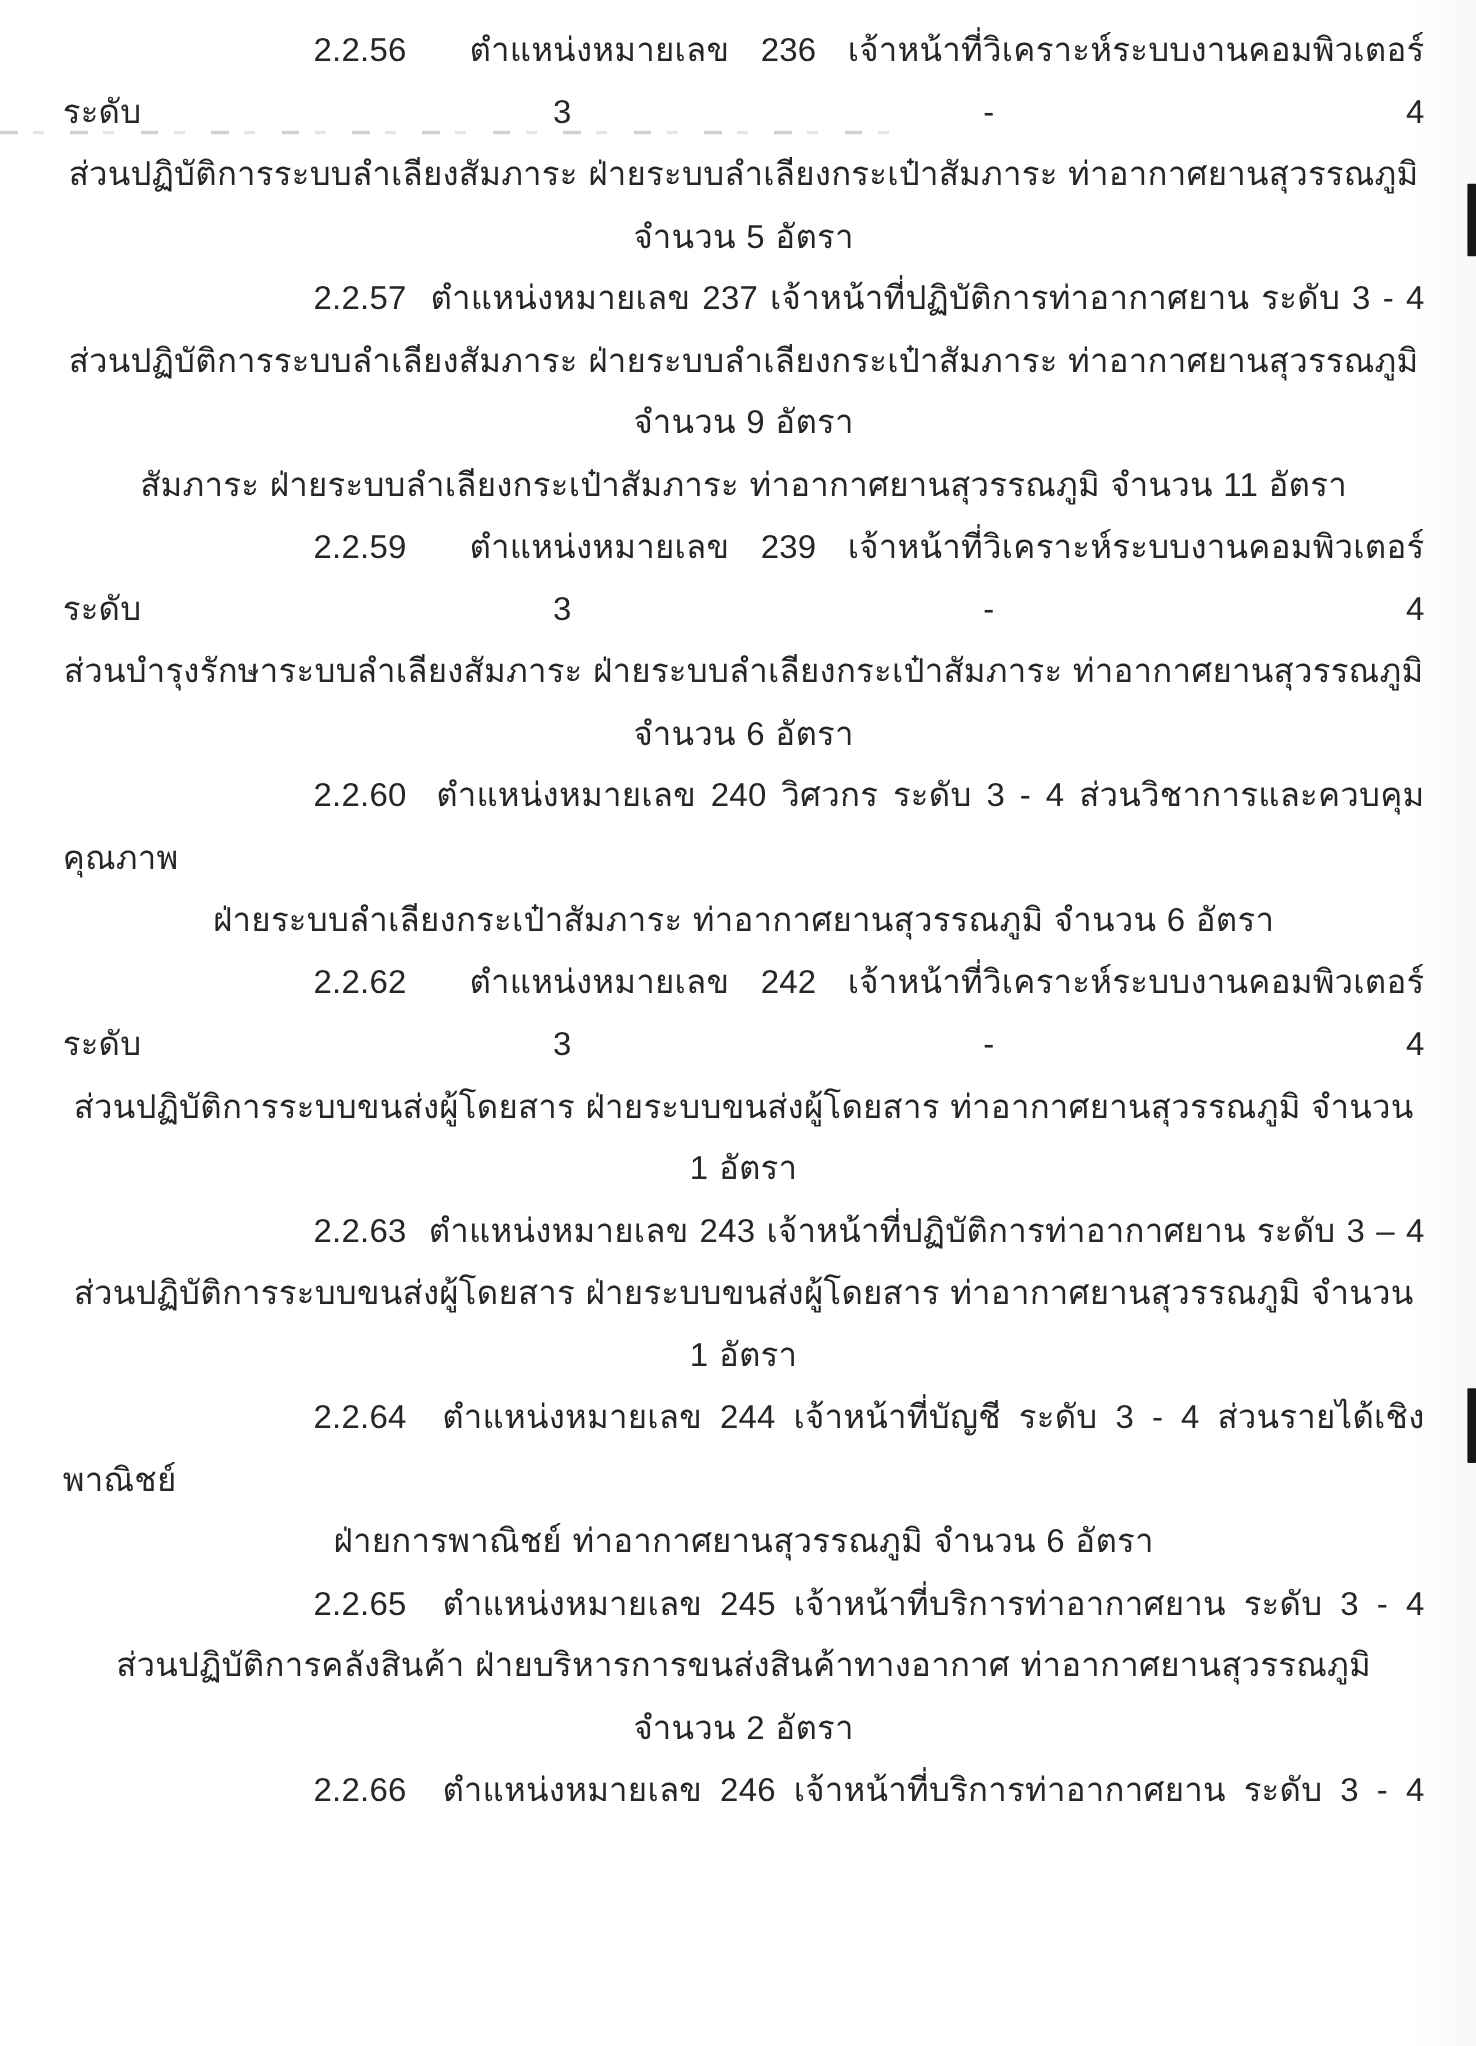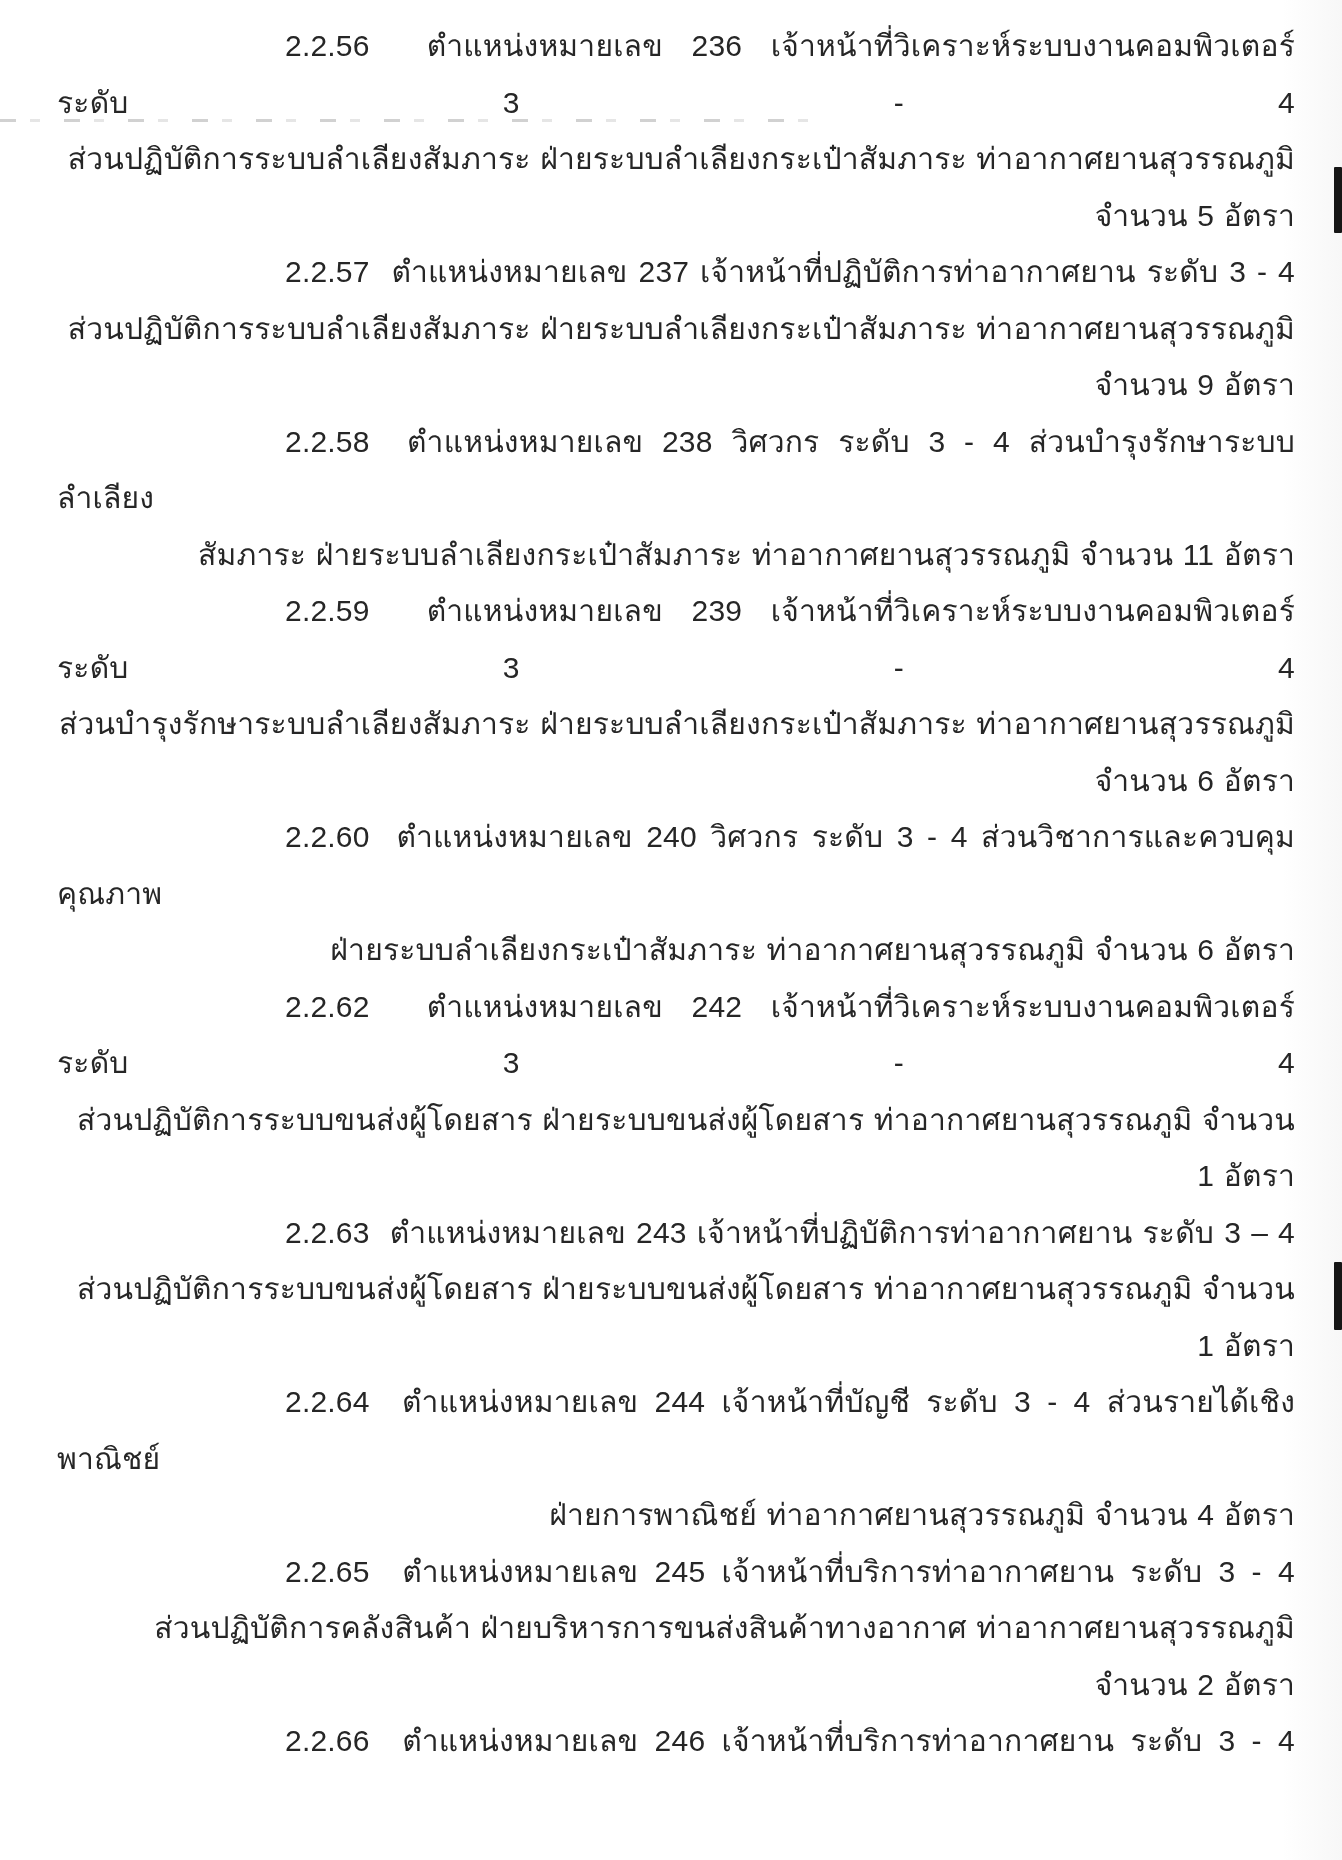--- a/index.html
+++ b/index.html
@@ -24,21 +24,21 @@
     width: 1238px;
   }
   .doc-item {
     margin: 0;
   }
   .doc-line {
     font-size: 30px;
     line-height: 56.5px;
     min-height: 56.5px;
     letter-spacing: 0.2px;
-    text-align: right;
+    text-align: center;
     word-spacing: 1px;
   }
   .doc-line.first {
     text-indent: 228px;
   }
   .doc-line.fill {
     text-align: justify;
     text-align-last: justify;
   }
   
@@ -88,21 +88,20 @@
   <div class="doc-body">
       <div class="doc-item">
         <div class="doc-line first fill">2.2.56&nbsp; ตำแหน่งหมายเลข 236 เจ้าหน้าที่วิเคราะห์ระบบงานคอมพิวเตอร์ ระดับ 3 - 4</div>
         <div class="doc-line">ส่วนปฏิบัติการระบบลำเลียงสัมภาระ ฝ่ายระบบลำเลียงกระเป๋าสัมภาระ ท่าอากาศยานสุวรรณภูมิ จำนวน 5 อัตรา</div>
       </div>
       <div class="doc-item">
         <div class="doc-line first fill">2.2.57&nbsp; ตำแหน่งหมายเลข 237 เจ้าหน้าที่ปฏิบัติการท่าอากาศยาน ระดับ 3 - 4</div>
         <div class="doc-line">ส่วนปฏิบัติการระบบลำเลียงสัมภาระ ฝ่ายระบบลำเลียงกระเป๋าสัมภาระ ท่าอากาศยานสุวรรณภูมิ จำนวน 9 อัตรา</div>
       </div>
       <div class="doc-item">
-        <div class="doc-line first fill">2.2.58&nbsp; ตำแหน่งหมายเลข 238 วิศวกร ระดับ 3 - 4 ส่วนบำรุงรักษาระบบลำเลียง</div>
         <div class="doc-line">สัมภาระ ฝ่ายระบบลำเลียงกระเป๋าสัมภาระ ท่าอากาศยานสุวรรณภูมิ จำนวน 11 อัตรา</div>
       </div>
       <div class="doc-item">
         <div class="doc-line first fill">2.2.59&nbsp; ตำแหน่งหมายเลข 239 เจ้าหน้าที่วิเคราะห์ระบบงานคอมพิวเตอร์ ระดับ 3 - 4</div>
         <div class="doc-line">ส่วนบำรุงรักษาระบบลำเลียงสัมภาระ ฝ่ายระบบลำเลียงกระเป๋าสัมภาระ ท่าอากาศยานสุวรรณภูมิ จำนวน 6 อัตรา</div>
       </div>
       <div class="doc-item">
         <div class="doc-line first fill">2.2.60&nbsp; ตำแหน่งหมายเลข 240 วิศวกร ระดับ 3 - 4 ส่วนวิชาการและควบคุมคุณภาพ</div>
         <div class="doc-line">ฝ่ายระบบลำเลียงกระเป๋าสัมภาระ ท่าอากาศยานสุวรรณภูมิ จำนวน 6 อัตรา</div>
       </div>
@@ -111,21 +110,21 @@
       <div class="doc-item">
         <div class="doc-line first fill">2.2.62&nbsp; ตำแหน่งหมายเลข 242 เจ้าหน้าที่วิเคราะห์ระบบงานคอมพิวเตอร์ ระดับ 3 - 4</div>
         <div class="doc-line">ส่วนปฏิบัติการระบบขนส่งผู้โดยสาร ฝ่ายระบบขนส่งผู้โดยสาร ท่าอากาศยานสุวรรณภูมิ จำนวน 1 อัตรา</div>
       </div>
       <div class="doc-item">
         <div class="doc-line first fill">2.2.63&nbsp; ตำแหน่งหมายเลข 243 เจ้าหน้าที่ปฏิบัติการท่าอากาศยาน ระดับ 3 – 4</div>
         <div class="doc-line">ส่วนปฏิบัติการระบบขนส่งผู้โดยสาร ฝ่ายระบบขนส่งผู้โดยสาร ท่าอากาศยานสุวรรณภูมิ จำนวน 1 อัตรา</div>
       </div>
       <div class="doc-item">
         <div class="doc-line first fill">2.2.64&nbsp; ตำแหน่งหมายเลข 244 เจ้าหน้าที่บัญชี ระดับ 3 - 4 ส่วนรายได้เชิงพาณิชย์</div>
-        <div class="doc-line">ฝ่ายการพาณิชย์ ท่าอากาศยานสุวรรณภูมิ จำนวน 4 อัตรา</div>
+        <div class="doc-line">ฝ่ายการพาณิชย์ ท่าอากาศยานสุวรรณภูมิ จำนวน 6 อัตรา</div>
       </div>
       <div class="doc-item">
         <div class="doc-line first fill">2.2.65&nbsp; ตำแหน่งหมายเลข 245 เจ้าหน้าที่บริการท่าอากาศยาน ระดับ 3 - 4</div>
         <div class="doc-line">ส่วนปฏิบัติการคลังสินค้า ฝ่ายบริหารการขนส่งสินค้าทางอากาศ ท่าอากาศยานสุวรรณภูมิ จำนวน 2 อัตรา</div>
       </div>
       <div class="doc-item">
         <div class="doc-line first fill">2.2.66&nbsp; ตำแหน่งหมายเลข 246 เจ้าหน้าที่บริการท่าอากาศยาน ระดับ 3 - 4</div>
       </div>
     </div>
 </div>

